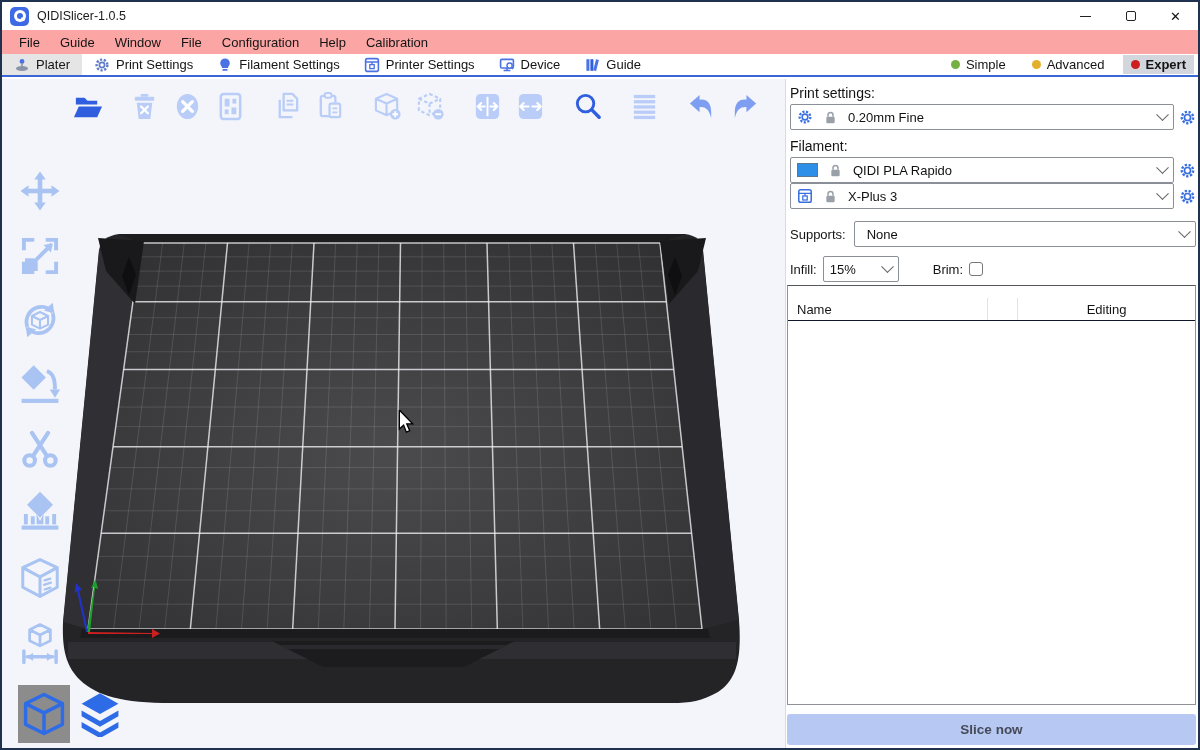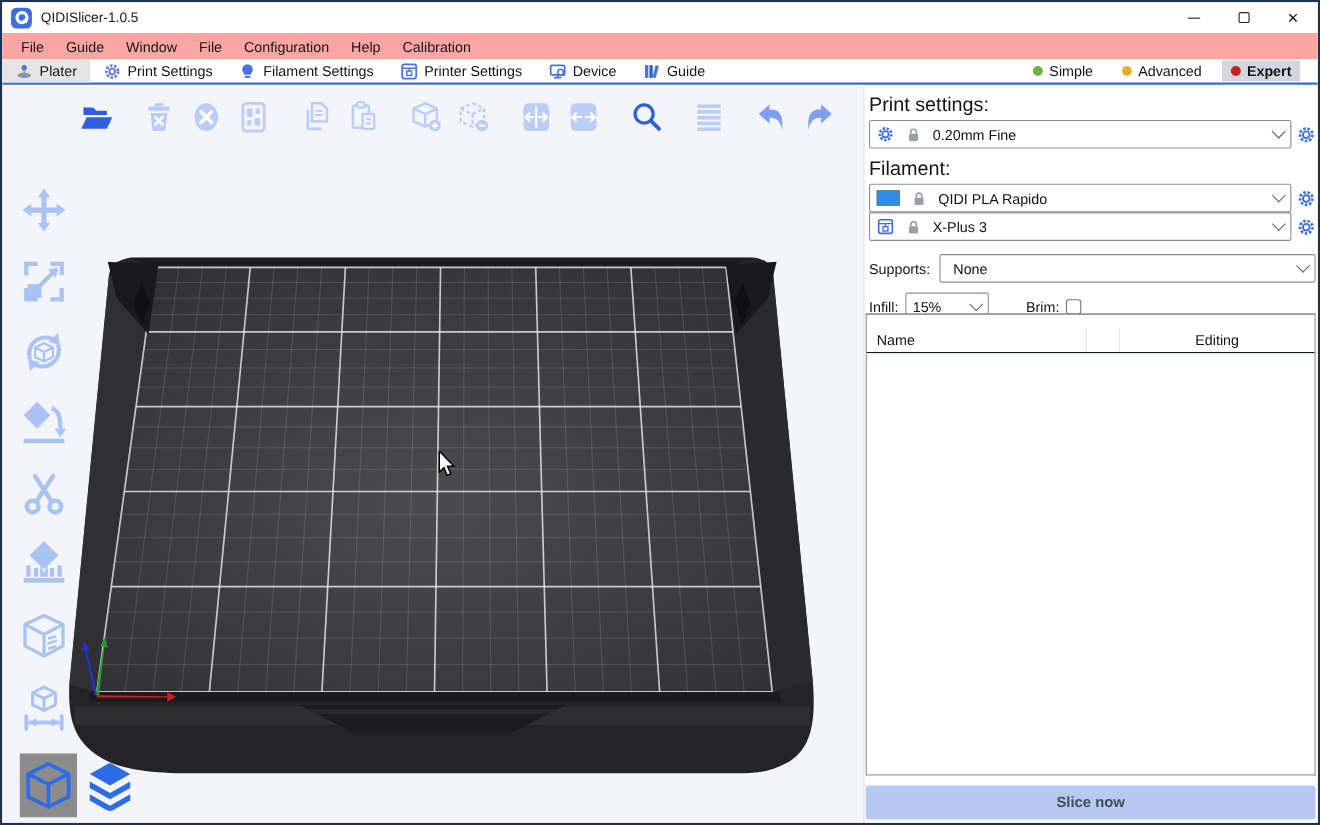--- a/index.html
+++ b/index.html
@@ -26,21 +26,21 @@
   
   .menubar { position:absolute; left:0; top:28px; right:0; height:24px; background:#fca5a5;
              display:flex; align-items:center; padding-left:8px; gap:2px; }
   .menu-item { font-size:13px; color:#141414; padding:3px 9px; }
   
   .tabbar { position:absolute; left:0; top:52px; right:0; height:23px; background:#fff;
             display:flex; align-items:stretch; border-bottom:2px solid #3a66d6; }
   .tab { display:flex; align-items:center; gap:6px; padding:0 12px; font-size:13px; color:#141414; }
   .tab.active { background:#e5e5e5; }
   .tab svg { display:block; }
-  .modes { margin-left:auto; display:flex; align-items:center; gap:10px; padding-right:16px; }
+  .modes { margin-left:auto; display:flex; align-items:center; gap:10px; padding-right:4px; }
   .mode { display:flex; align-items:center; gap:6px; font-size:13px; color:#141414; padding:2px 8px; }
   .mode .dot { width:9px; height:9px; border-radius:50%; }
   .mode.active { background:#d4d6dd; font-weight:bold; }
   
   .main { position:absolute; left:0; top:77px; right:0; bottom:0; display:flex; }
   .viewport { position:relative; width:784px; height:100%; background:#f3f5fa; overflow:hidden;
               border-right:1px solid #d8dbe2; }
   .bed-svg { position:absolute; left:0; top:0; }
   
   .gl-toolbar { position:absolute; left:68px; top:8px; display:flex; align-items:center; }
@@ -54,21 +54,21 @@
               display:flex; align-items:center; justify-content:center; }
   .side-btn svg { width:46px; height:46px; display:block; }
   
   .viewmodes { position:absolute; left:16px; bottom:5px; display:flex; align-items:flex-end; gap:4px; }
   .vm-btn { width:52px; height:58px; display:flex; align-items:center; justify-content:center; }
   .vm-btn.active { background:#8c8c8c; }
   .vm-btn svg { width:46px; height:46px; }
   .cursor { position:absolute; left:394px; top:331px; width:20px; height:24px; }
   
   .panel { position:relative; flex:1; background:#fff; padding:4px 2px 0 4px; }
-  .p-label { font-size:18px; color:#141414; margin:2px 0 3px 0; }
+  .p-label { font-size:14px; color:#141414; margin:2px 0 3px 0; }
   .combo-row { display:flex; align-items:center; gap:5px; }
   .combo { flex:1; height:26px; border:1px solid #8a8f98; border-radius:2px; background:#fff;
            display:flex; align-items:center; padding:0 6px; gap:10px; }
   .combo-text { font-size:13px; color:#111; flex:1; white-space:nowrap; overflow:hidden; }
   .chevron { width:9px; height:9px; border-right:1.6px solid #666; border-bottom:1.6px solid #666;
              transform:rotate(45deg) translate(-2px,-2px); flex:0 0 auto; }
   .gear-out { width:17px; height:17px; flex:0 0 auto; }
   .swatch { width:21px; height:14px; background:#2e8fe8; border:1px solid #5a7890; flex:0 0 auto; }
   .row-inline { display:flex; align-items:center; margin-top:9px; gap:6px; }
   .lbl { font-size:13px; color:#141414; }

